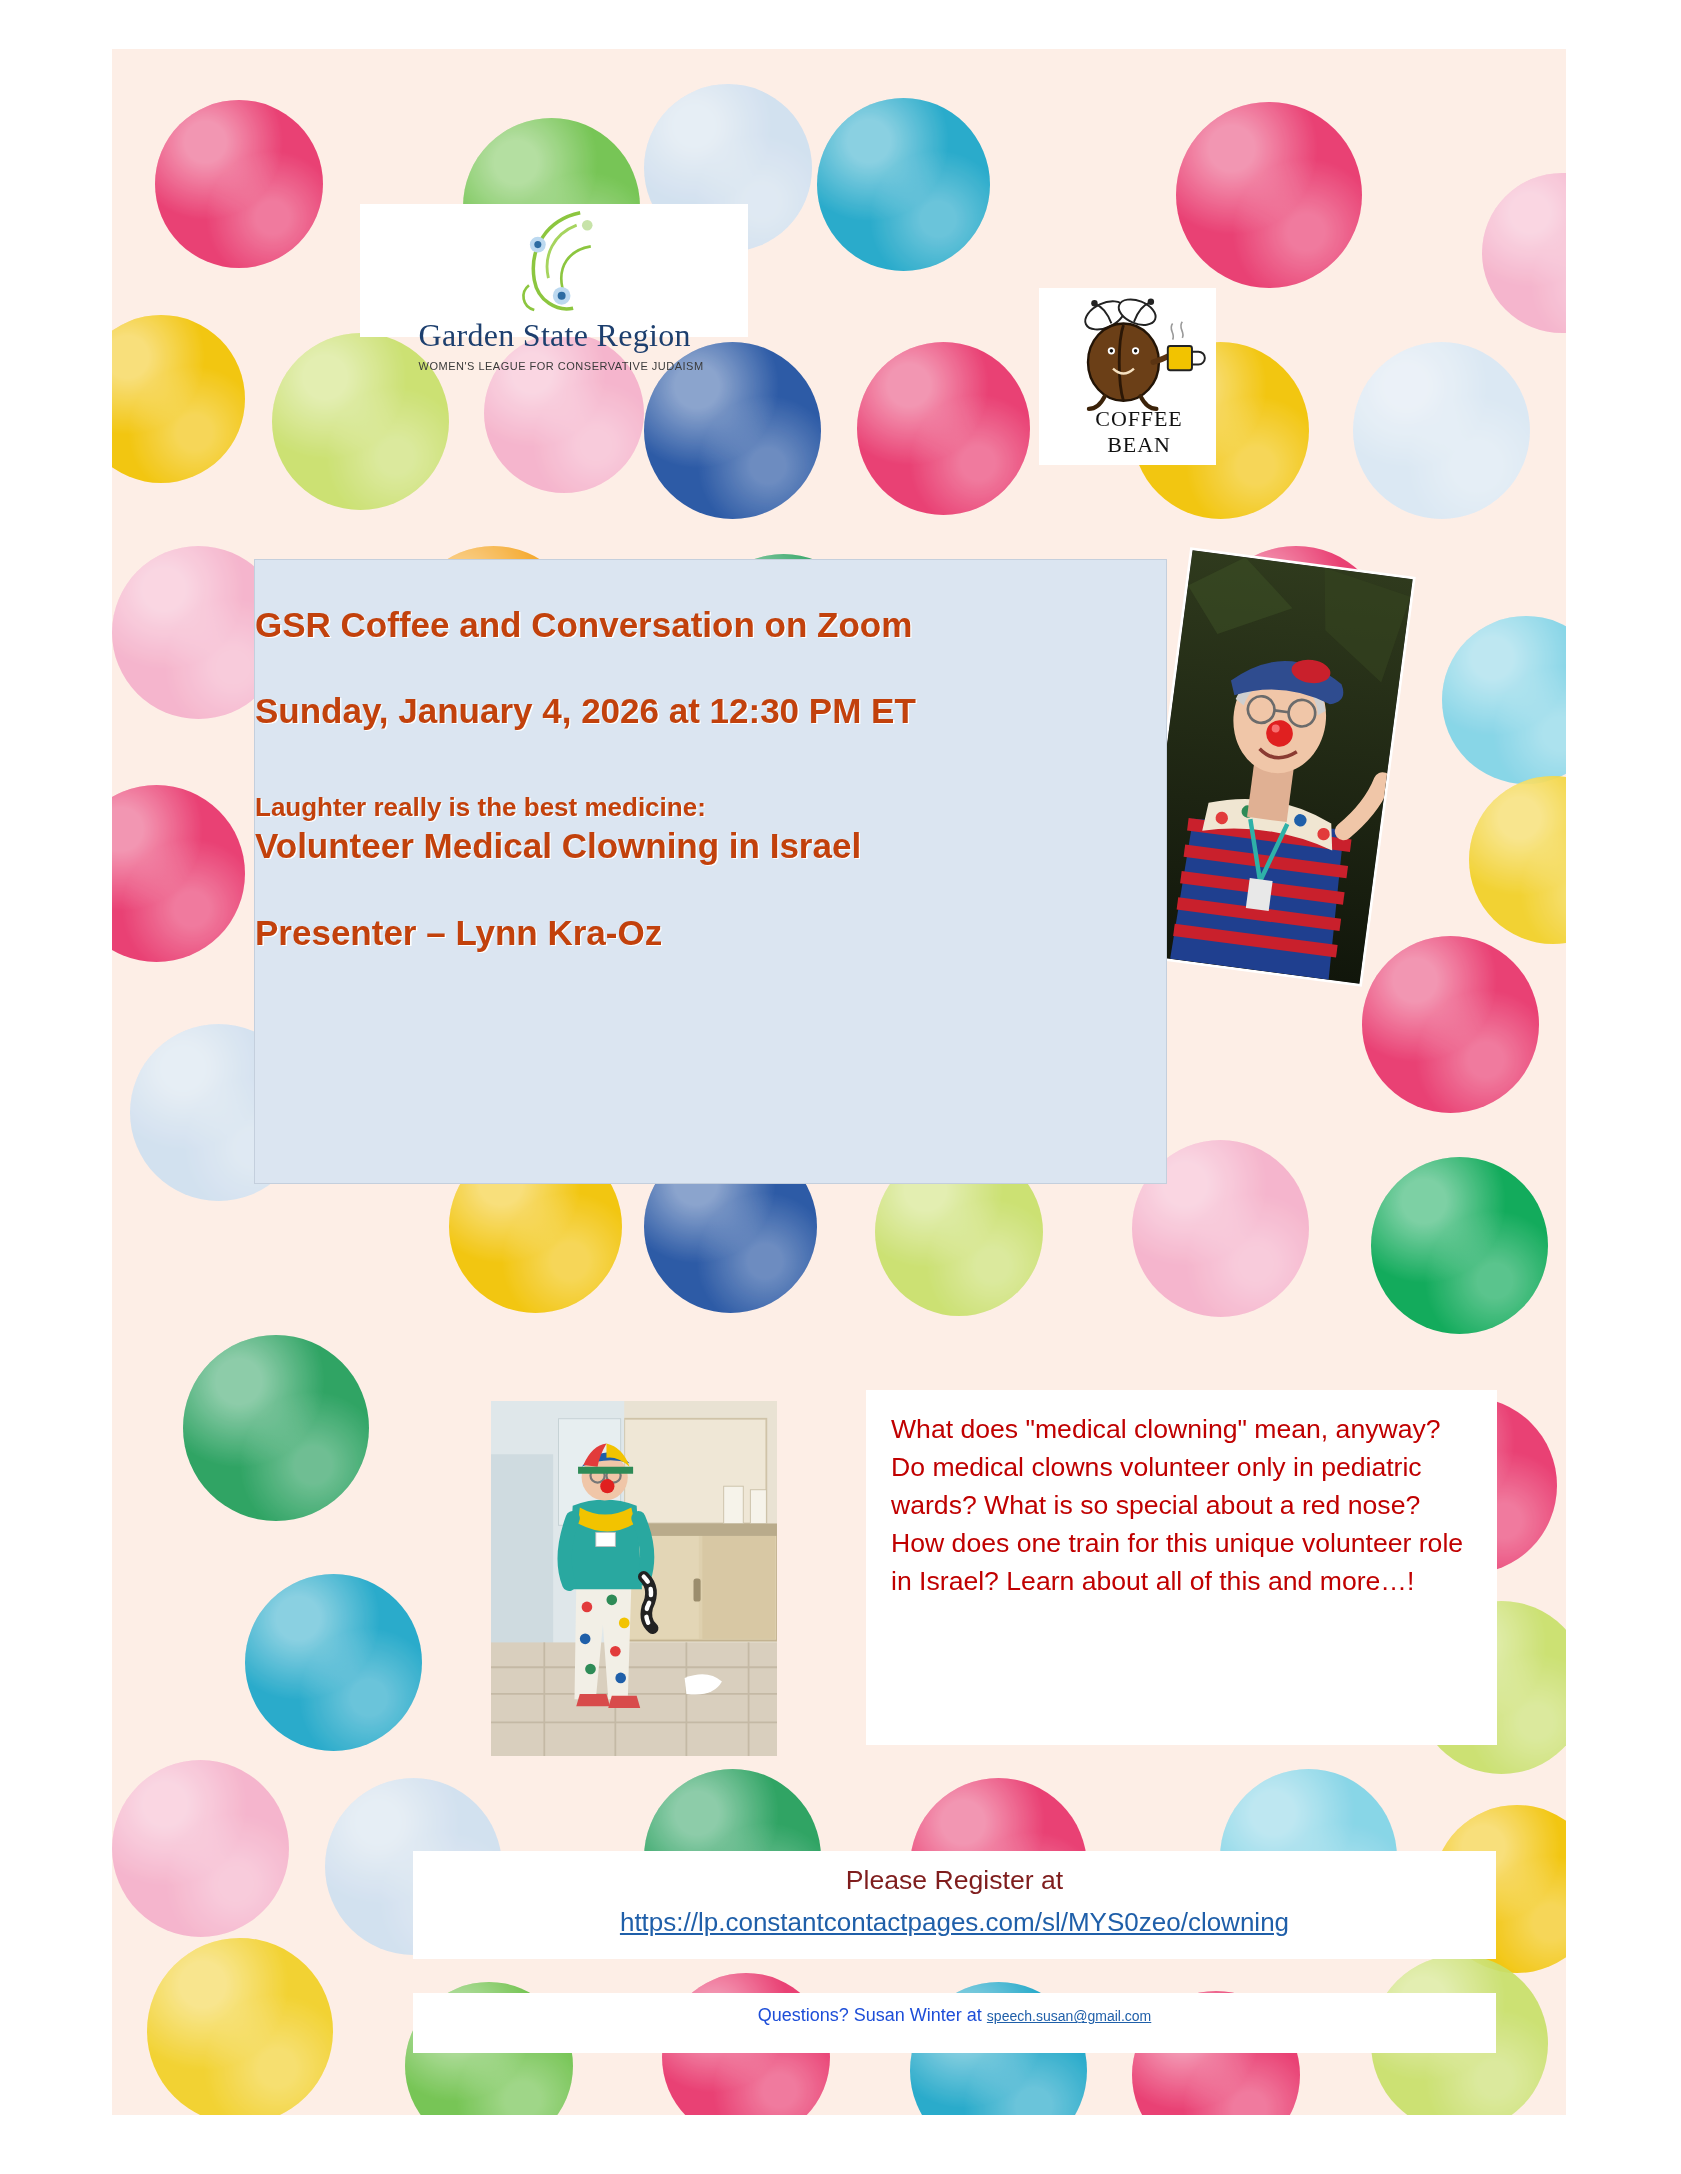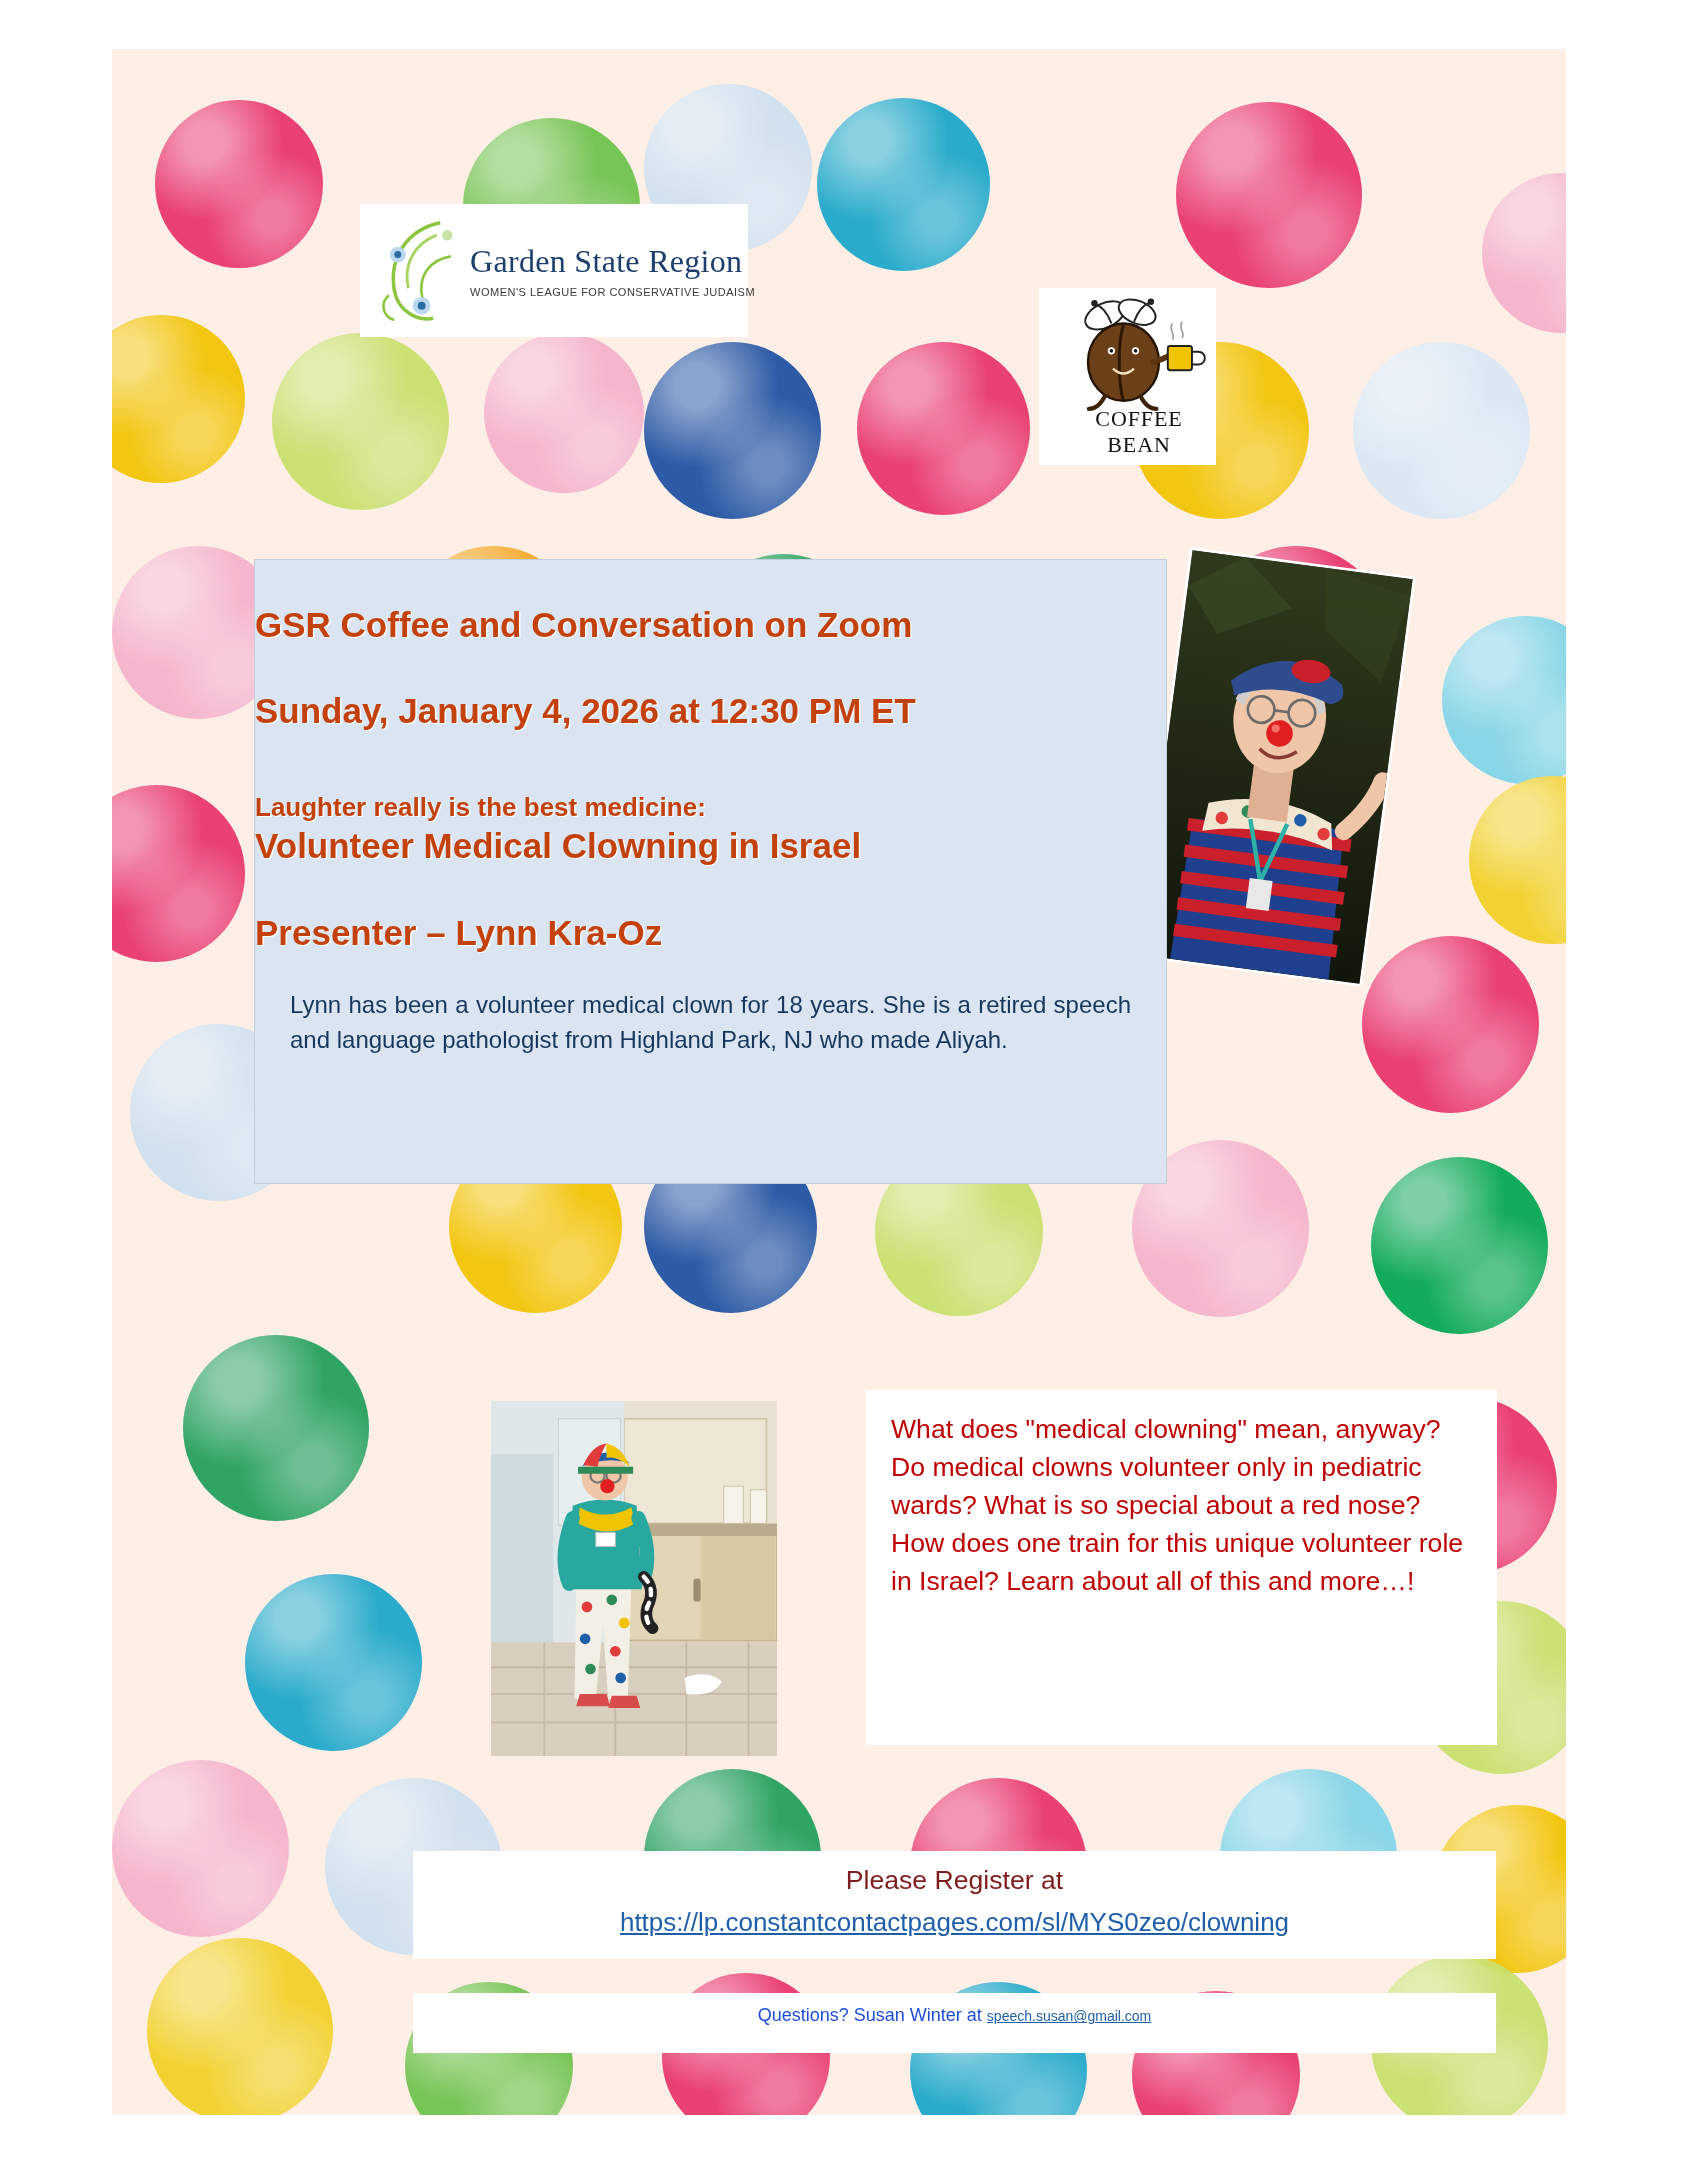--- a/index.html
+++ b/index.html
@@ -40,20 +40,21 @@
   }
 
   
   #gsr-logo {
     position: absolute;
     left: 248px; top: 155px;
     width: 388px; height: 133px;
     background: #ffffff;
     display: flex; align-items: center;
     padding-left: 10.6px;
+    flex-direction: column;
   }
   #gsr-swirl { width: 96px; height: 113px; flex: none; }
   #gsr-text { padding-left: 3.5px; }
   #gsr-title {
     font-family: "Liberation Serif", serif;
     font-size: 32px; color: #1d3f6e; letter-spacing: 0.3px;
     white-space: nowrap;
   }
   #gsr-sub {
     font-family: "Liberation Sans", sans-serif;
@@ -319,21 +320,20 @@
       <path d="M210 292 q28 -30 36 -62" stroke="#f0c6a8" stroke-width="20" fill="none" stroke-linecap="round"></path>
     </svg>
   </div>
 
   <div id="main-box">
     <div class="headline" id="h-line1">GSR Coffee and Conversation on Zoom</div>
     <div class="headline" id="h-line2">Sunday, January 4, 2026 at 12:30 PM ET</div>
     <div class="headline" id="h-line3">Laughter really is the best medicine:</div>
     <div class="headline" id="h-line4">Volunteer Medical Clowning in Israel</div>
     <div class="headline" id="h-line5">Presenter – Lynn Kra-Oz</div>
-    <div id="blurb">Lynn has been a volunteer medical clown for 18 years. She is a retired speech and language pathologist from Highland Park, NJ who made Aliyah.</div>
   </div>
 
   <div class="photo" id="clown-photo-2">
     <svg viewBox="0 0 322 400" width="286" height="355" preserveAspectRatio="none">
       <rect width="322" height="400" fill="#e9e2d3"></rect>
 
       <rect x="150" y="20" width="160" height="118" fill="#efe7d6" stroke="#cfc3a8" stroke-width="2"></rect>
       <rect x="150" y="150" width="172" height="120" fill="#ded0ae" stroke="#c3b391" stroke-width="2"></rect>
       <rect x="152" y="152" width="82" height="116" fill="#e3d6b6"></rect>
       <rect x="238" y="152" width="82" height="116" fill="#d8c8a4"></rect>

